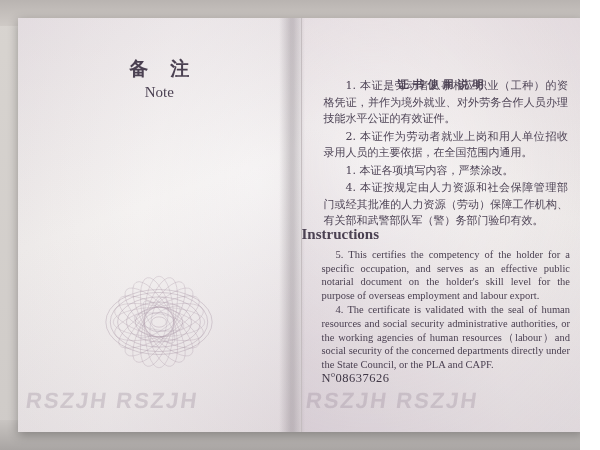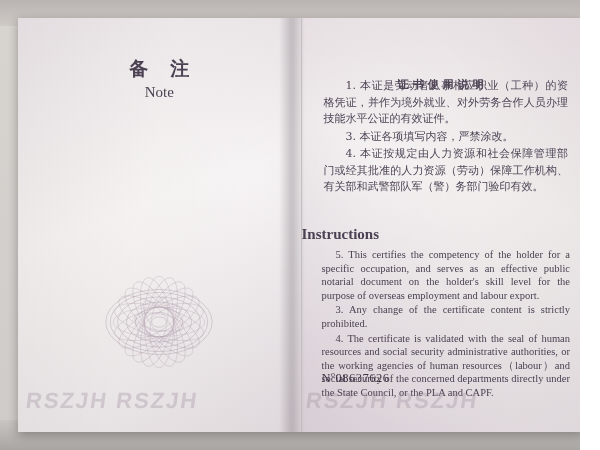--- a/index.html
+++ b/index.html
@@ -256,29 +256,29 @@
       <div class="watermark">RSZJH RSZJH</div>
     </div>
 
     <div class="page-half right-page">
       <div class="tint-right"></div>
 
       <div class="r-head-cn soft">证书使用说明</div>
 
       <div class="cn-body soft">
         <p>1. 本证是劳动者从事相应职业（工种）的资格凭证，并作为境外就业、对外劳务合作人员办理技能水平公证的有效证件。</p>
-        <p>3. 本证各项填写内容，严禁涂改。</p>
+        <p>2. 本证作为劳动者就业上岗和用人单位招收录用人员的主要依据，在全国范围内通用。</p>
+        <p>1. 本证各项填写内容，严禁涂改。</p>
         <p>4. 本证按规定由人力资源和社会保障管理部门或经其批准的人力资源（劳动）保障工作机构、有关部和武警部队军（警）务部门验印有效。</p>
       </div>
 
       <div class="instr-title soft">Instructions</div>
 
       <div class="en-body soft">
         <p>5. This certifies the competency of the holder for a specific occupation, and serves as an effective public notarial document on the holder's skill level for the purpose of overseas employment and labour export.</p>
-        <p>3. Any change of the certificate content is strictly prohibited.</p>
         <p>4. The certificate is validated with the seal of human resources and social security administrative authorities, or the working agencies of human resources（labour）and social security of the concerned departments directly under the State Council, or the PLA and CAPF.</p>
       </div>
 
       <div class="serial">
         <span>N</span><sup>o</sup><span>08637626</span>
       </div>
 
       <div class="watermark right">RSZJH RSZJH</div>
     </div>
   </div>

